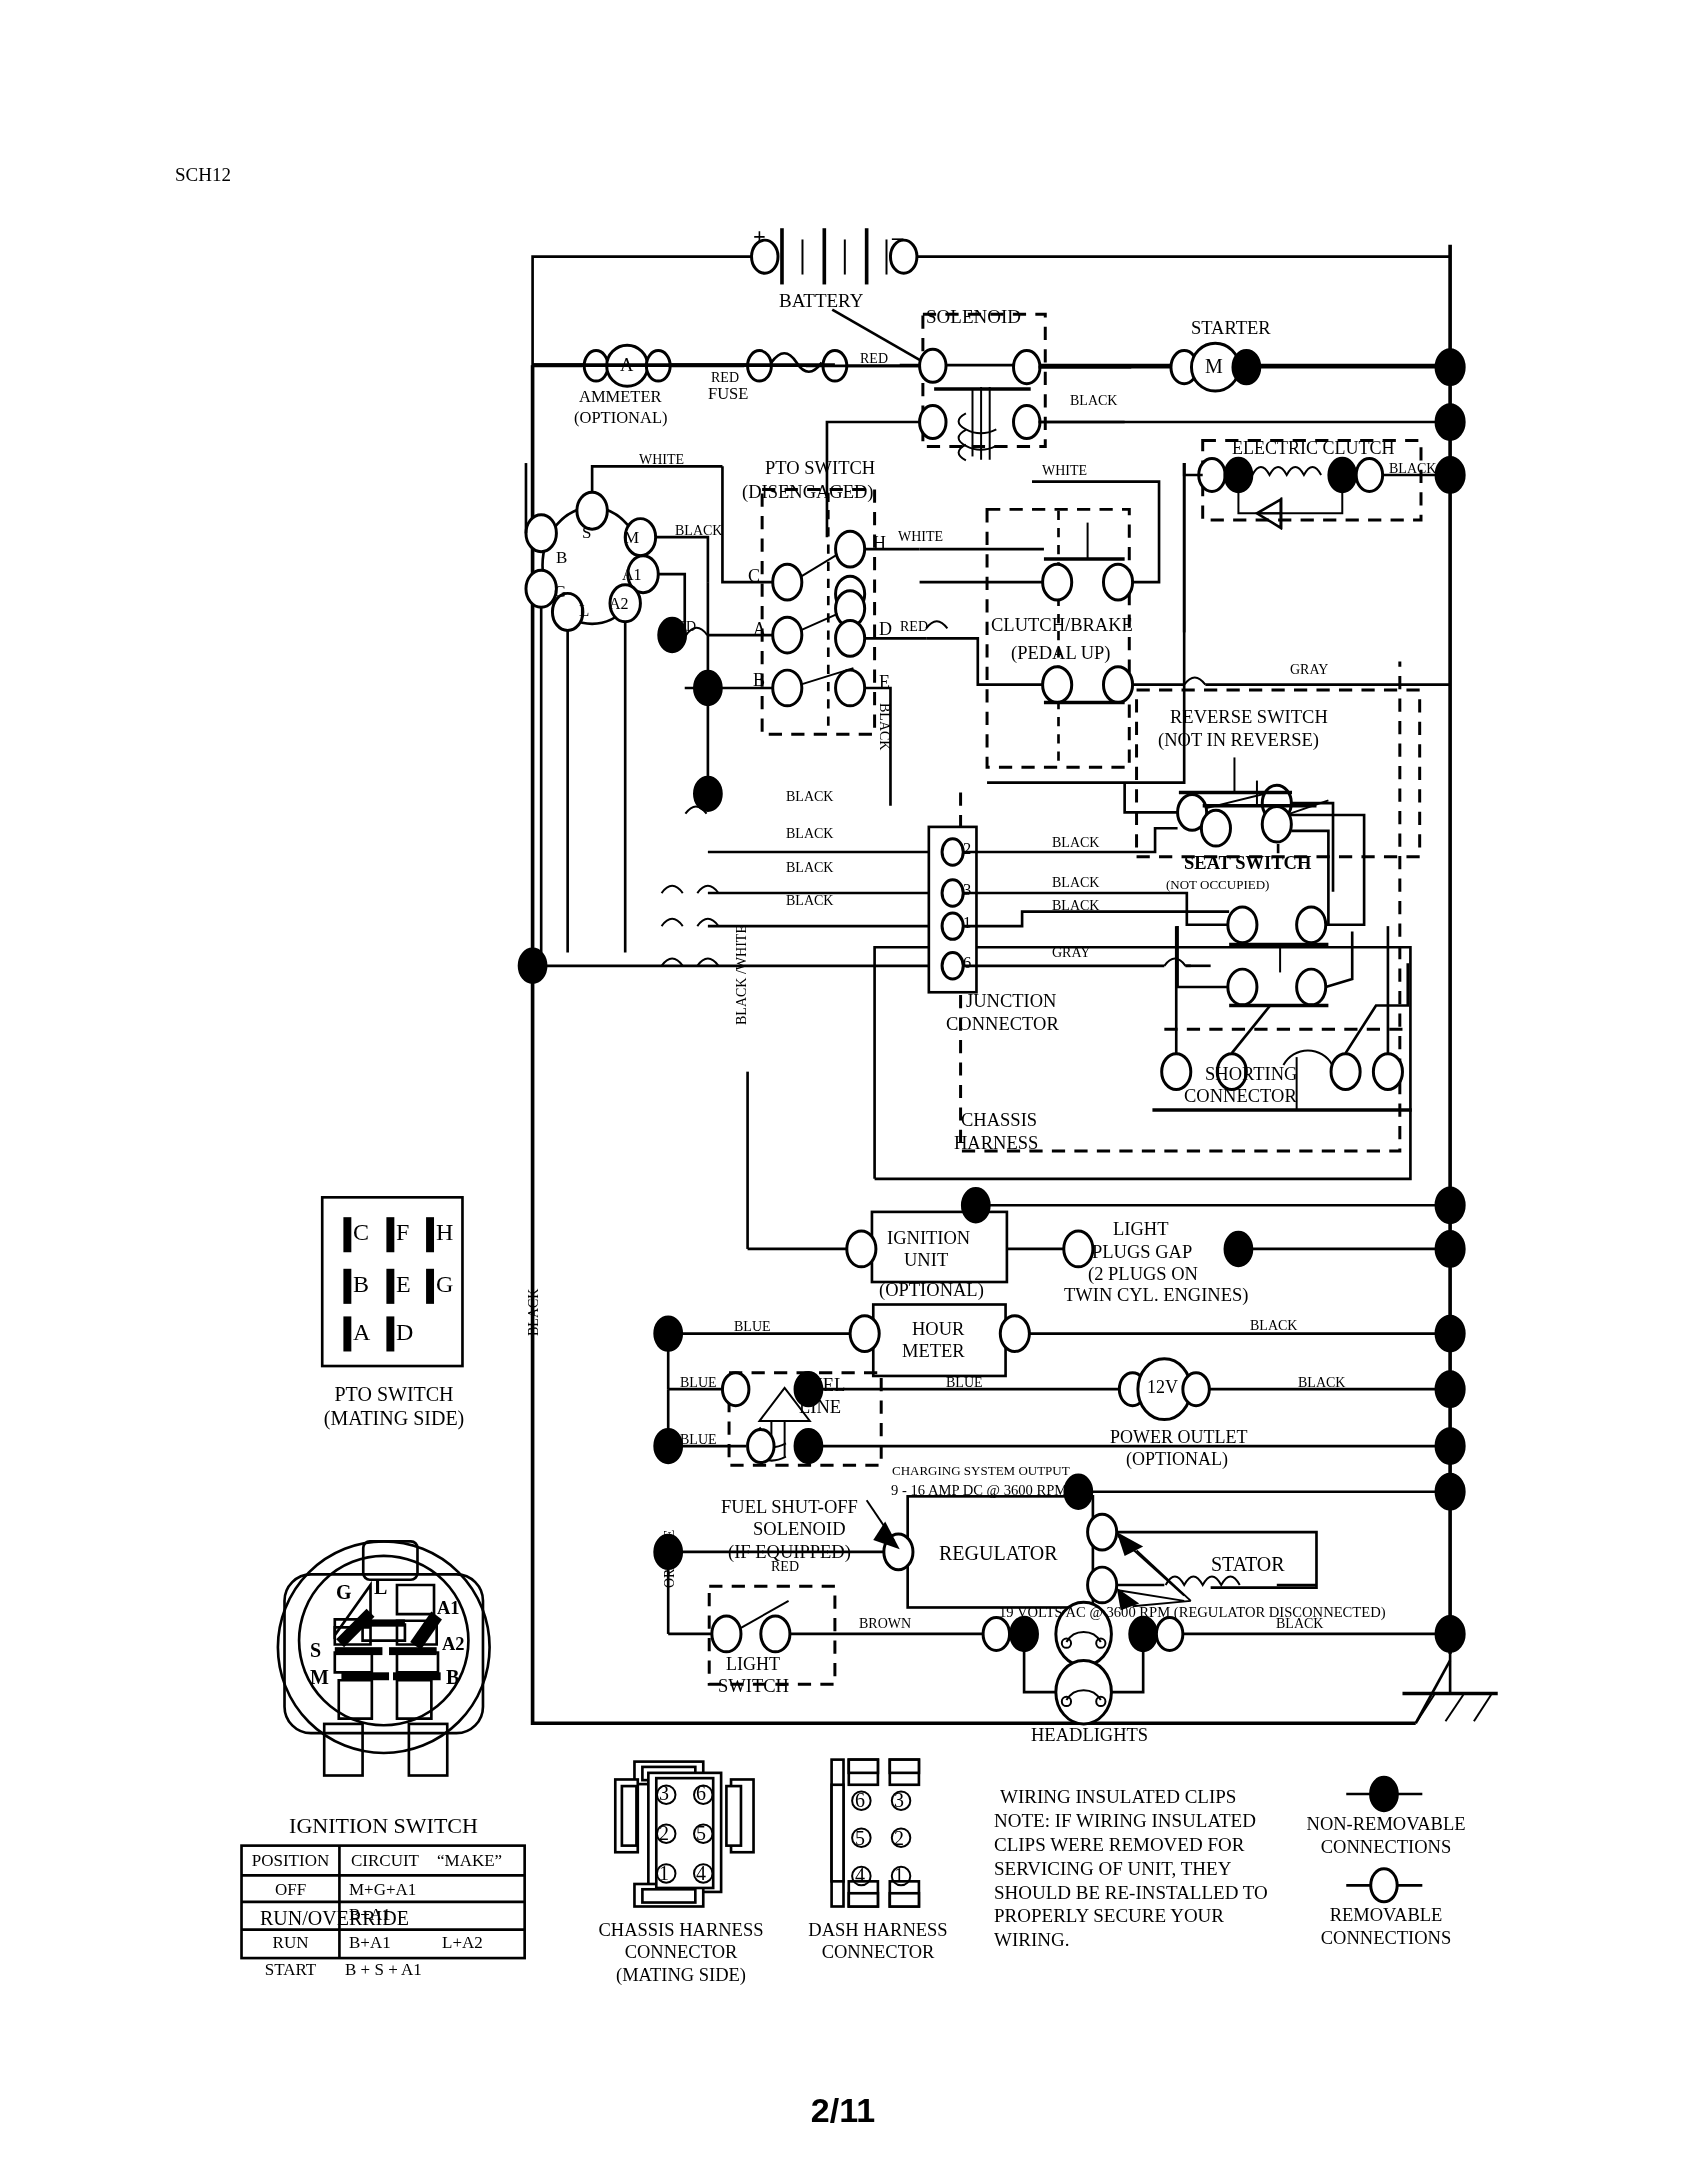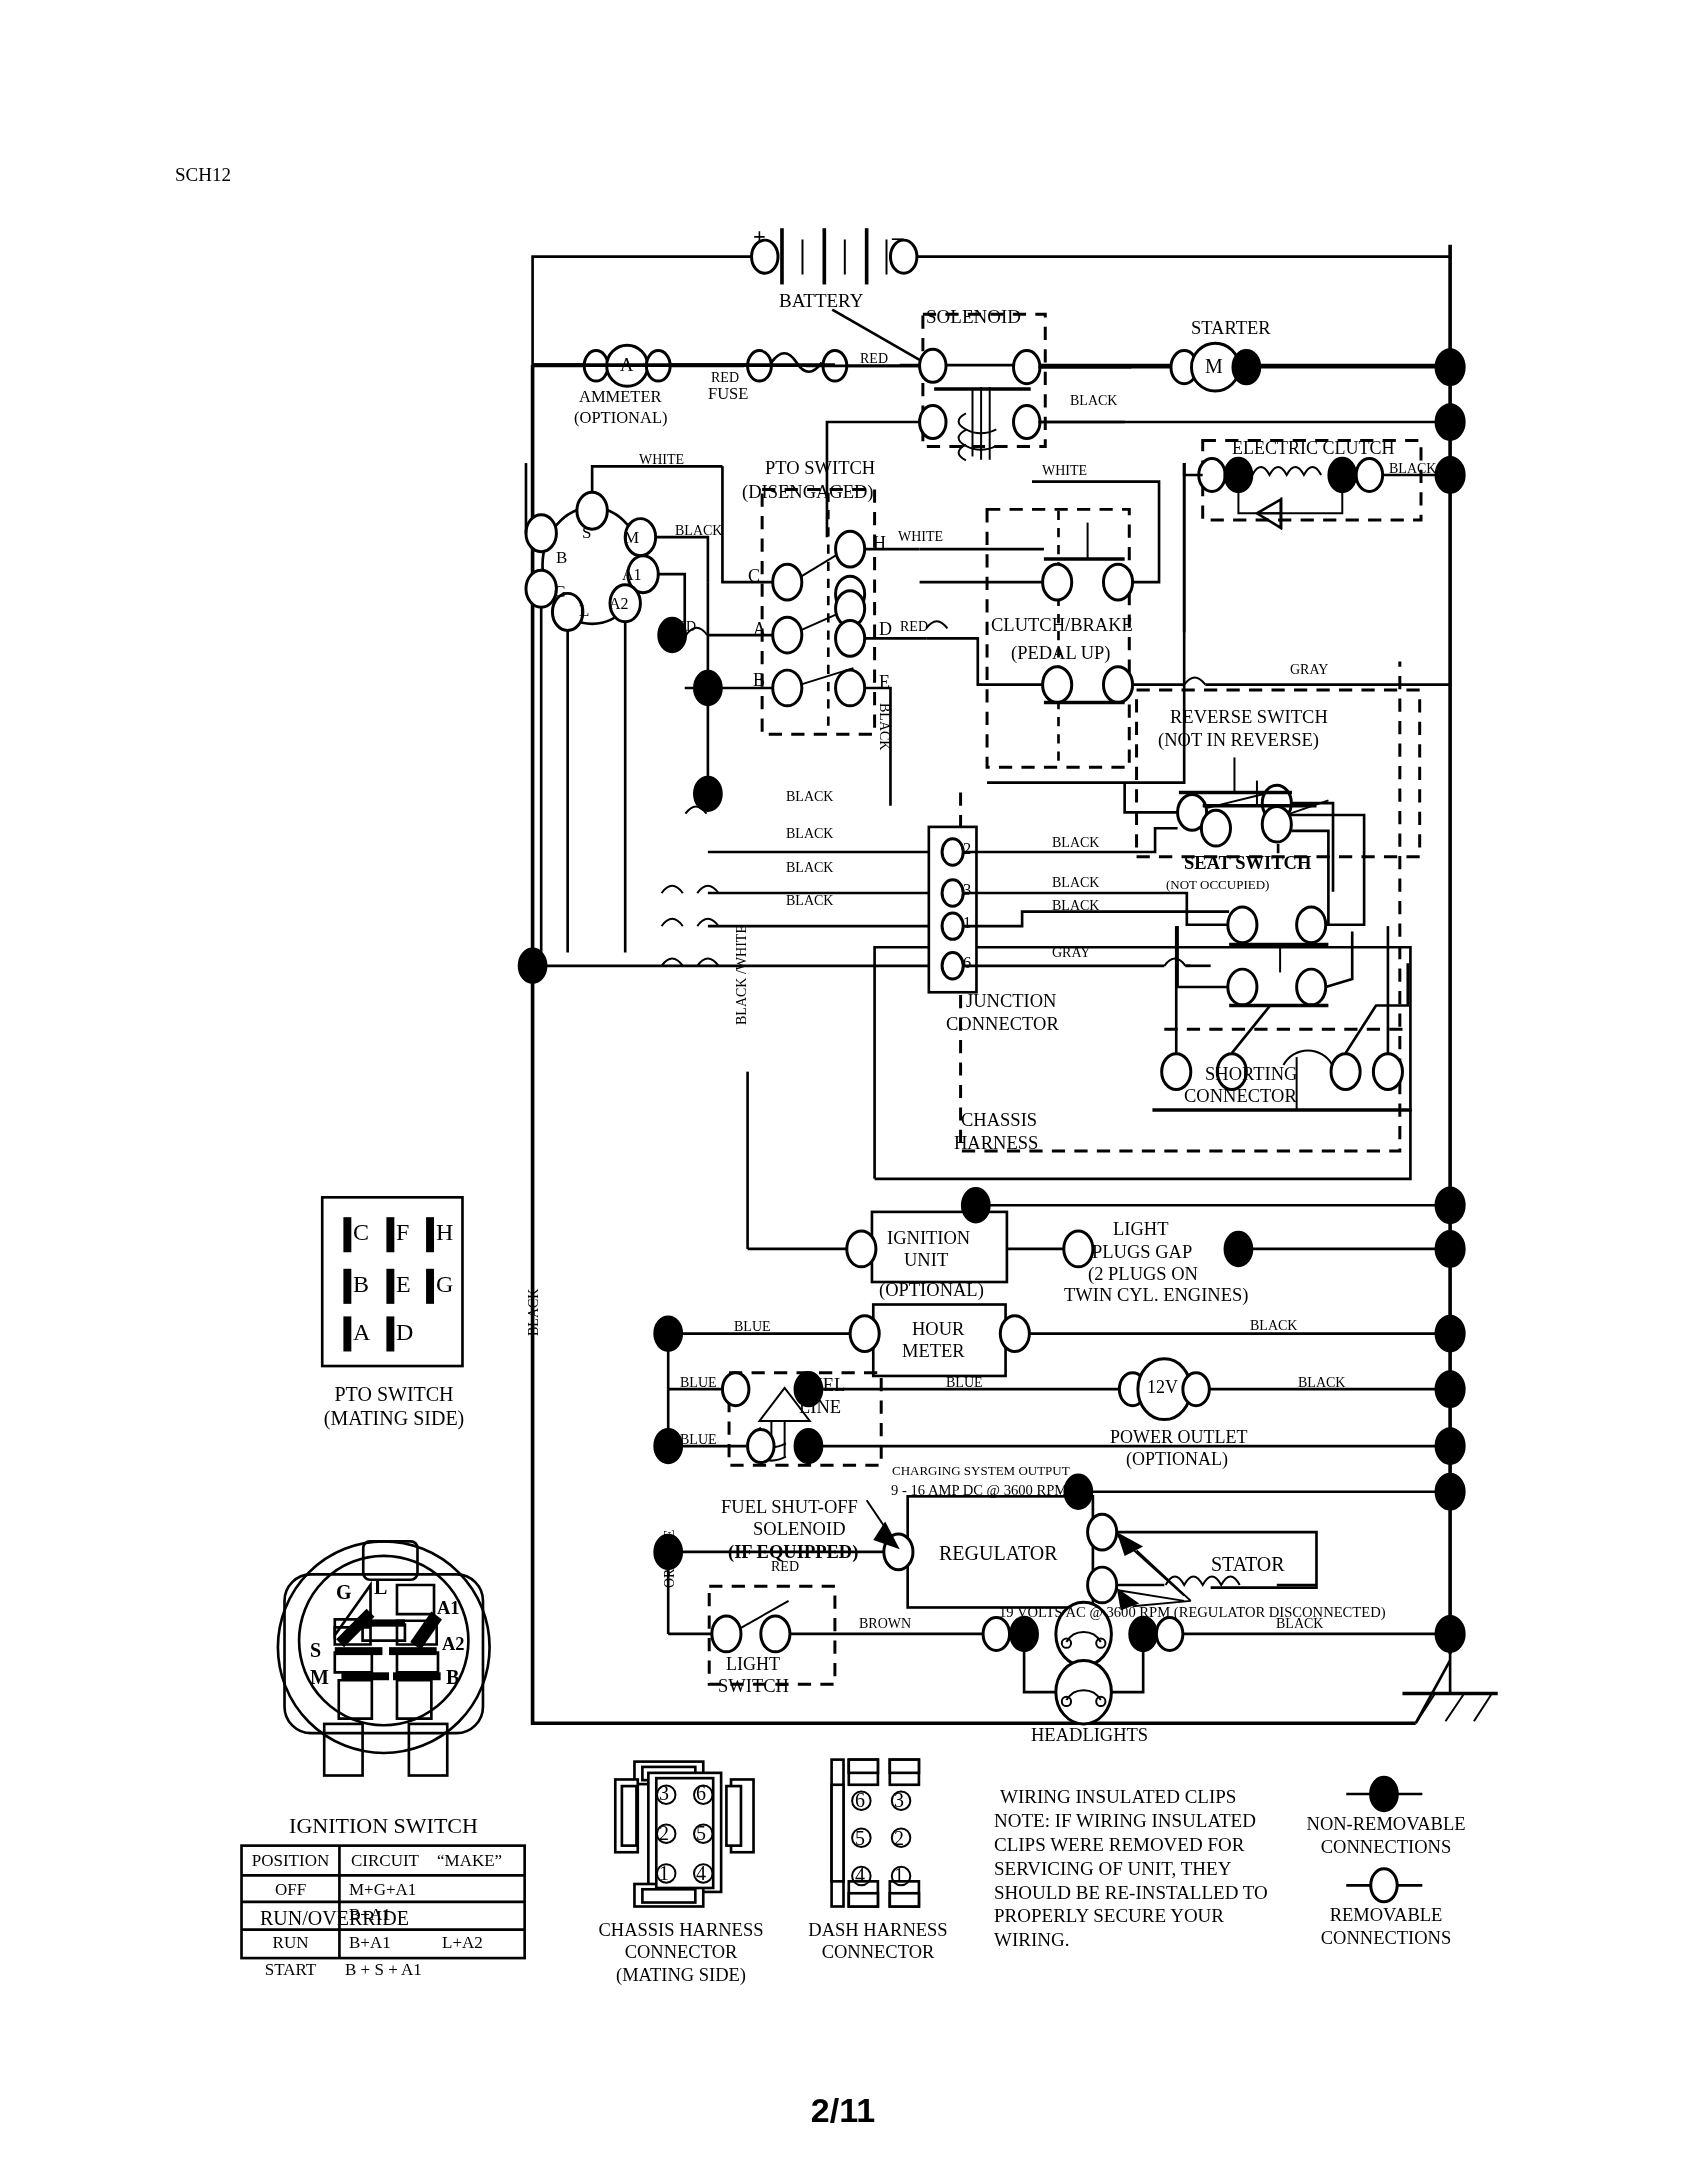--- a/index.html
+++ b/index.html
@@ -603,21 +603,21 @@
 <div class="lbl" style="left:879px;top:1280px;font-size:18.5px;">(OPTIONAL)</div>
 <div class="lbl" style="left:912px;top:1319px;font-size:18.5px;">HOUR</div>
 <div class="lbl" style="left:902px;top:1341px;font-size:18.5px;">METER</div>
 <div class="lbl" style="left:734px;top:1319px;font-size:14px;">BLUE</div>
 <div class="lbl" style="left:1250px;top:1318px;font-size:14px;">BLACK</div>
 
 <div class="lbl" style="left:799px;top:1375px;font-size:18.5px;">FUEL</div>
 <div class="lbl" style="left:799px;top:1397px;font-size:18.5px;text-align:right;">LINE</div>
 <div class="lbl" style="left:721px;top:1497px;font-size:18.5px;">FUEL SHUT-OFF</div>
 <div class="lbl" style="left:753px;top:1519px;font-size:18.5px;">SOLENOID</div>
-<div class="lbl" style="left:728px;top:1542px;font-size:18.5px;font-weight:bold;">(IF EQUIPPED)</div>
+<div class="lbl" style="left:728px;top:1542px;font-size:18.5px;">(IF EQUIPPED)</div>
 <div class="lbl" style="left:680px;top:1375px;font-size:14px;">BLUE</div>
 <div class="lbl" style="left:680px;top:1432px;font-size:14px;">BLUE</div>
 <div class="lbl" style="left:946px;top:1375px;font-size:14px;">BLUE</div>
 <div class="lbl" style="left:1298px;top:1375px;font-size:14px;">BLACK</div>
 <div class="lbl" style="left:771px;top:1559px;font-size:14px;">RED</div>
 
 <div class="lbl" style="left:1147px;top:1377px;font-size:18px;">12V</div>
 <div class="lbl" style="left:1110px;top:1427px;font-size:18px;">POWER OUTLET</div>
 <div class="lbl" style="left:1126px;top:1449px;font-size:18px;">(OPTIONAL)</div>
 

